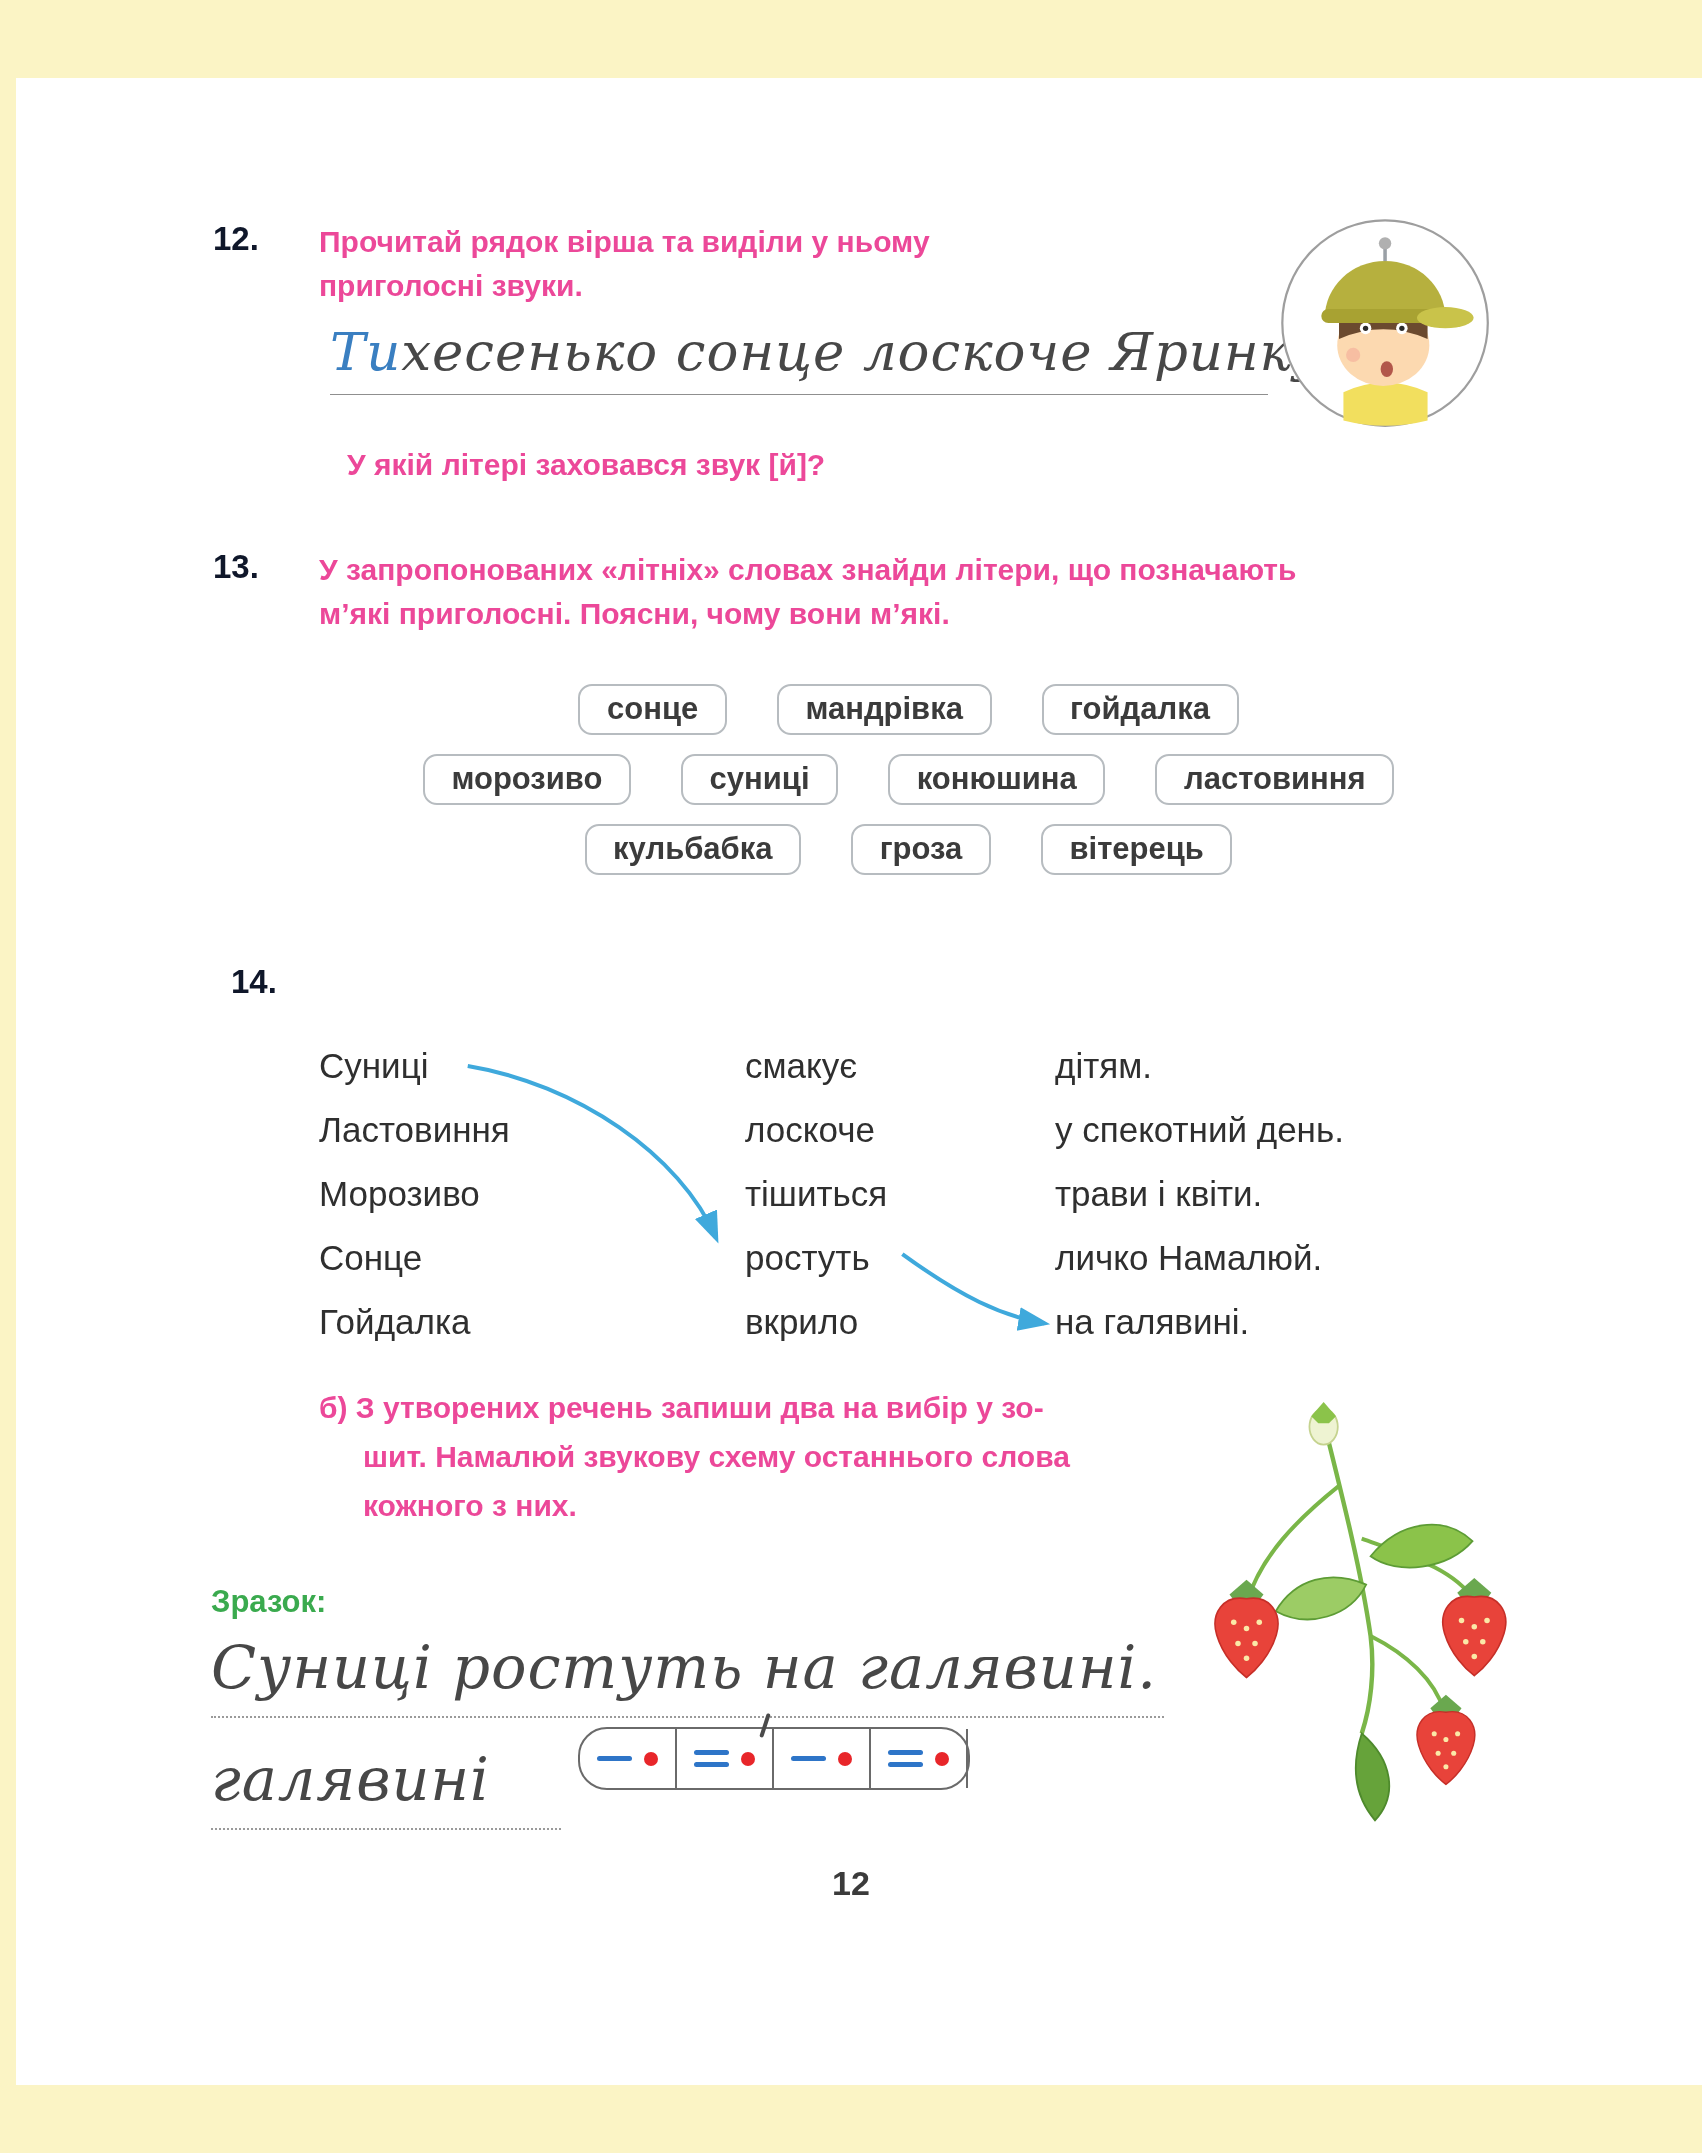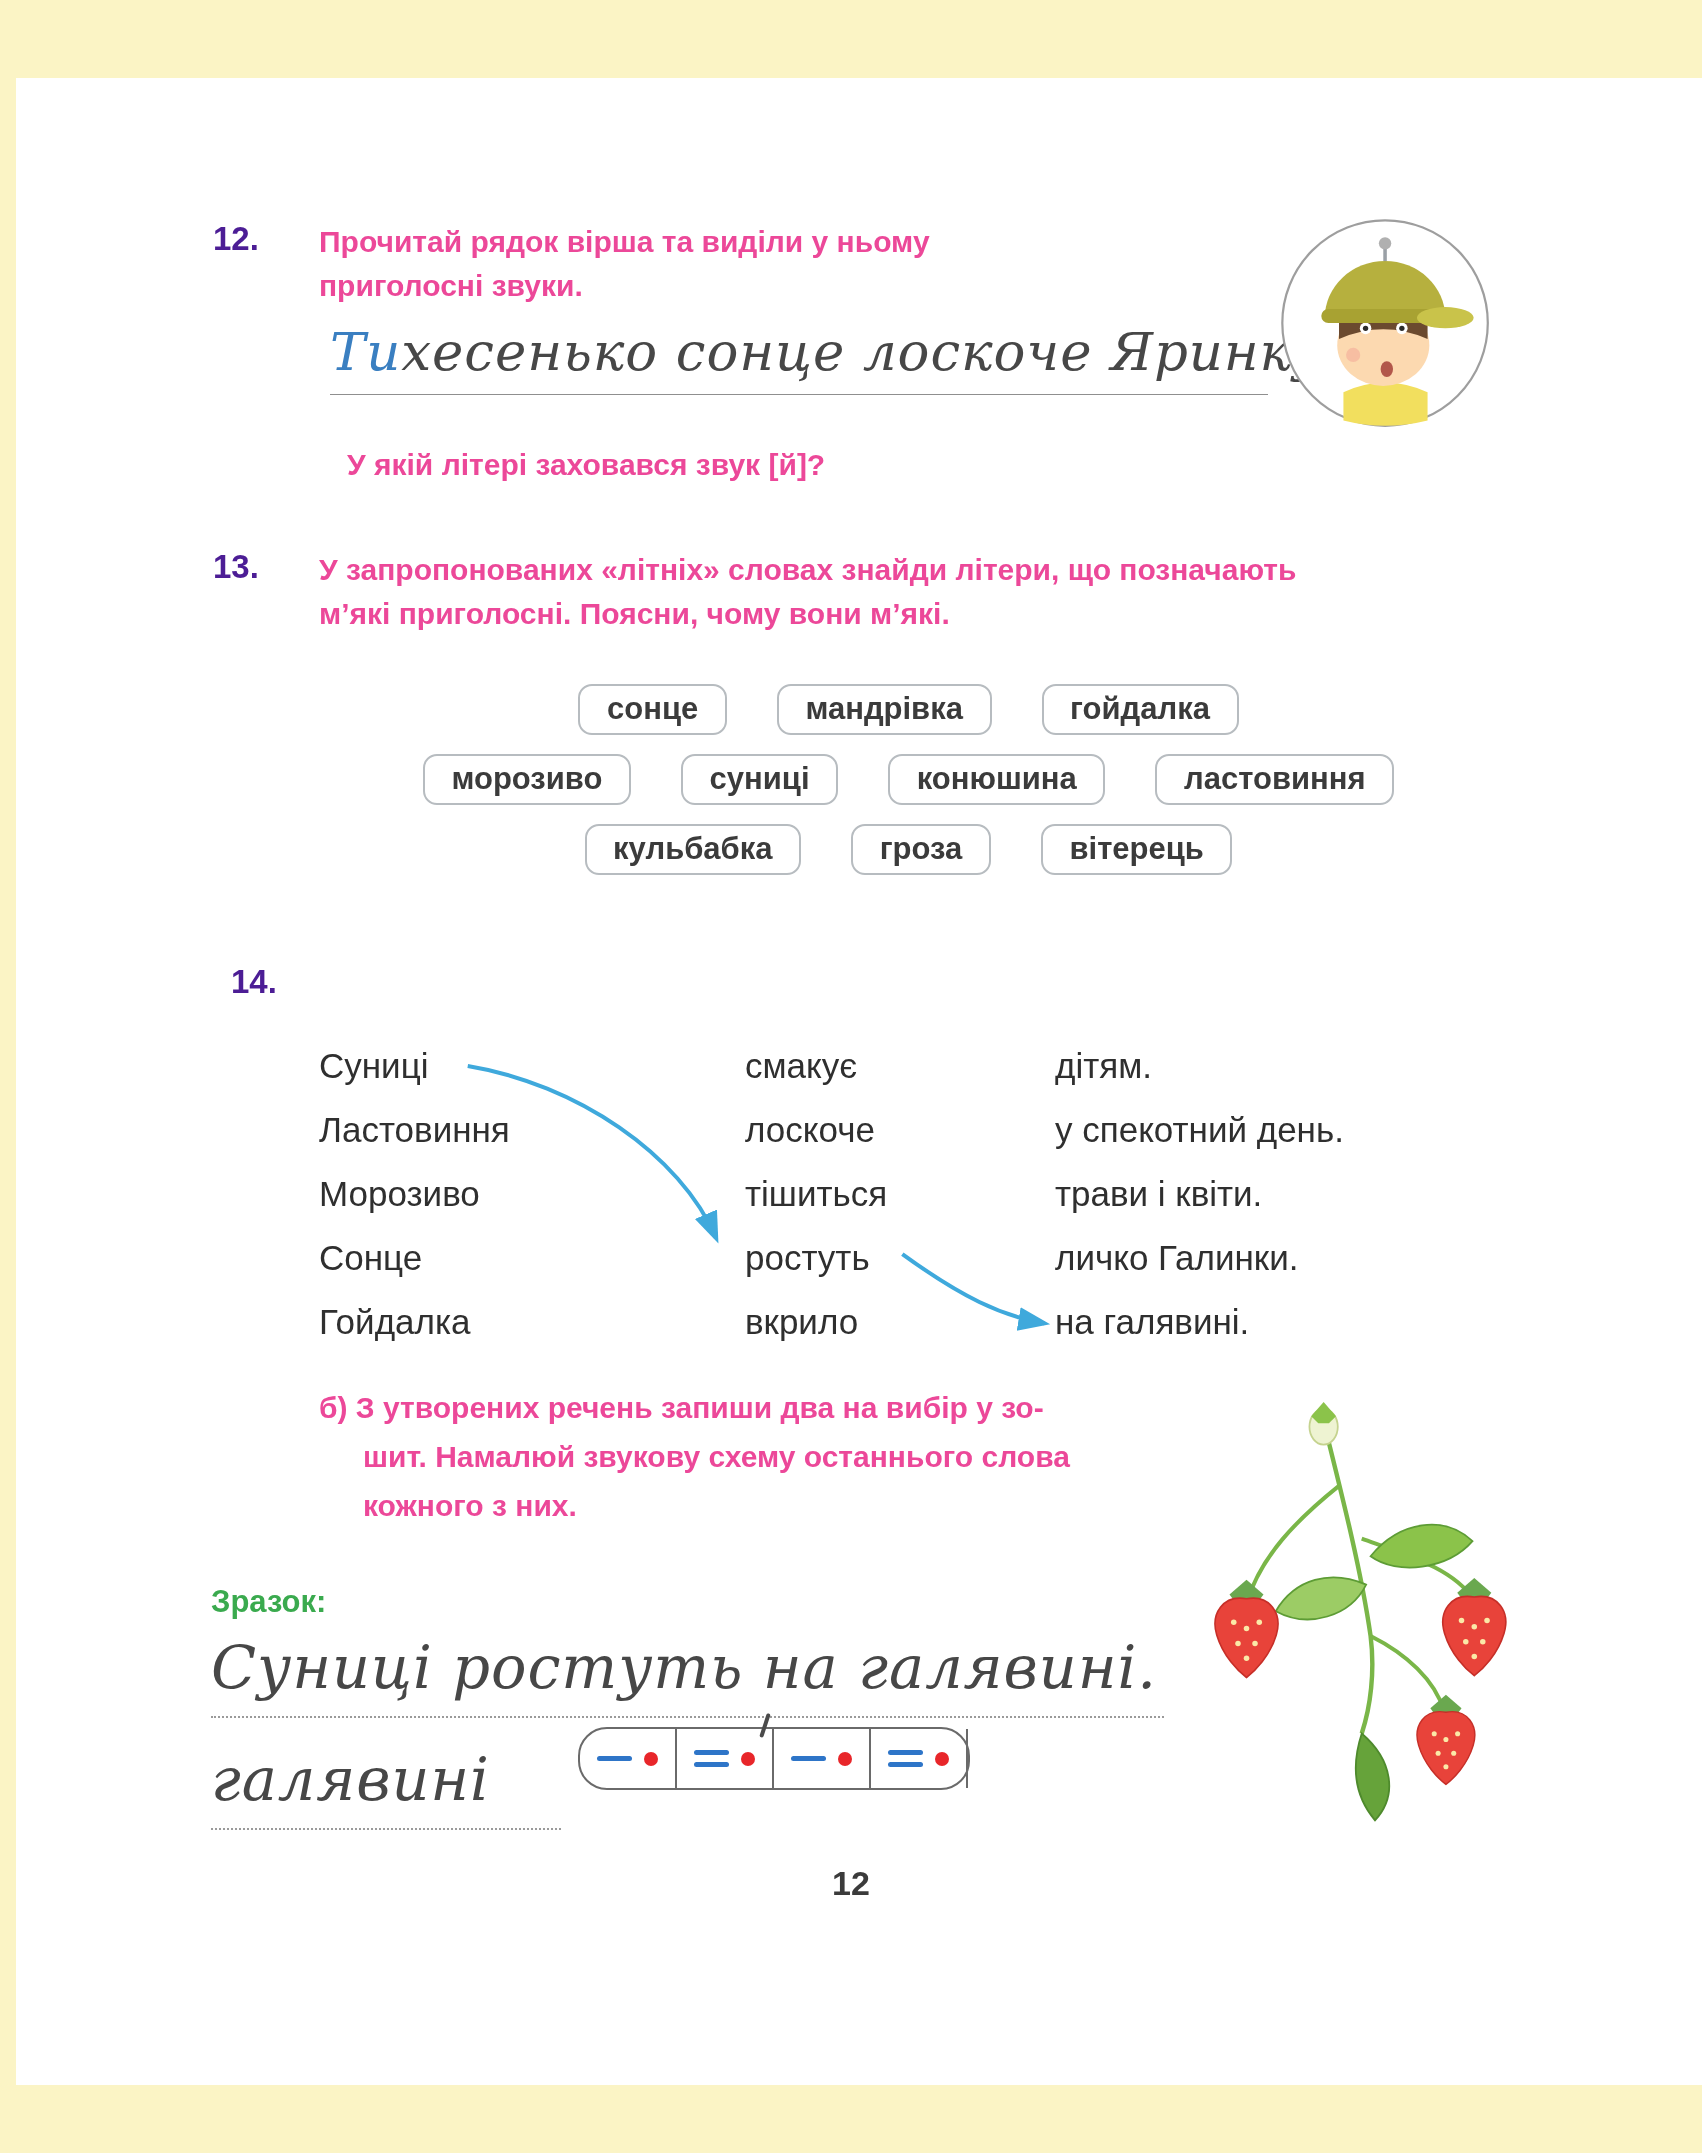--- a/index.html
+++ b/index.html
@@ -6,21 +6,21 @@
   .page{
     position:relative;width:1702px;height:2154px;background:#ffffff;
     overflow:hidden;font-family:"Liberation Sans",sans-serif;color:#3b3b3b;
     margin:0 auto;
   }
   
   .band-top{position:absolute;left:0;top:0;width:100%;height:78px;background:#fbf4c5;}
   .band-left{position:absolute;left:0;top:0;width:16px;height:100%;background:#fbf4c5;}
   .band-bottom{position:absolute;left:0;bottom:0;width:100%;height:69px;background:#fbf4c5;}
 
-  .num{position:absolute;font-size:33px;font-weight:bold;color:#4c1d95;}
+  .num{position:absolute;font-size:33px;font-weight:bold;color:#0f172a;}
   .task{position:absolute;font-size:30px;font-weight:bold;color:#ec4899;line-height:44px;}
 
   
   #num12{left:213px;top:220px;}
   #task12{left:319px;top:220px;}
   .hw{
     font-family:"DejaVu Serif",serif;font-style:italic;color:#474747;
     letter-spacing:0.9px;white-space:nowrap;
   }
   #hw1{
@@ -173,21 +173,21 @@
     <div>смакує</div>
     <div>лоскоче</div>
     <div>тішиться</div>
     <div>ростуть</div>
     <div>вкрило</div>
   </div>
   <div class="match-col" id="mcol3">
     <div>дітям.</div>
     <div>у спекотний день.</div>
     <div>трави і квіти.</div>
-    <div>личко Галинки.</div>
+    <div>личко Намалюй.</div>
     <div>на галявині.</div>
   </div>
 
   <svg id="arrows" viewBox="0 0 920 400">
     <defs>
       <marker id="ah" markerWidth="10" markerHeight="8" refX="6.5" refY="3" orient="auto">
         <path d="M0,0 L8,3 L0,6 Z" fill="#3fa9dc"></path>
       </marker>
     </defs>
     <path d="M188,36 C310,56 428,136 468,230" stroke="#3fa9dc" stroke-width="4.5" fill="none" marker-end="url(#ah)"></path>

